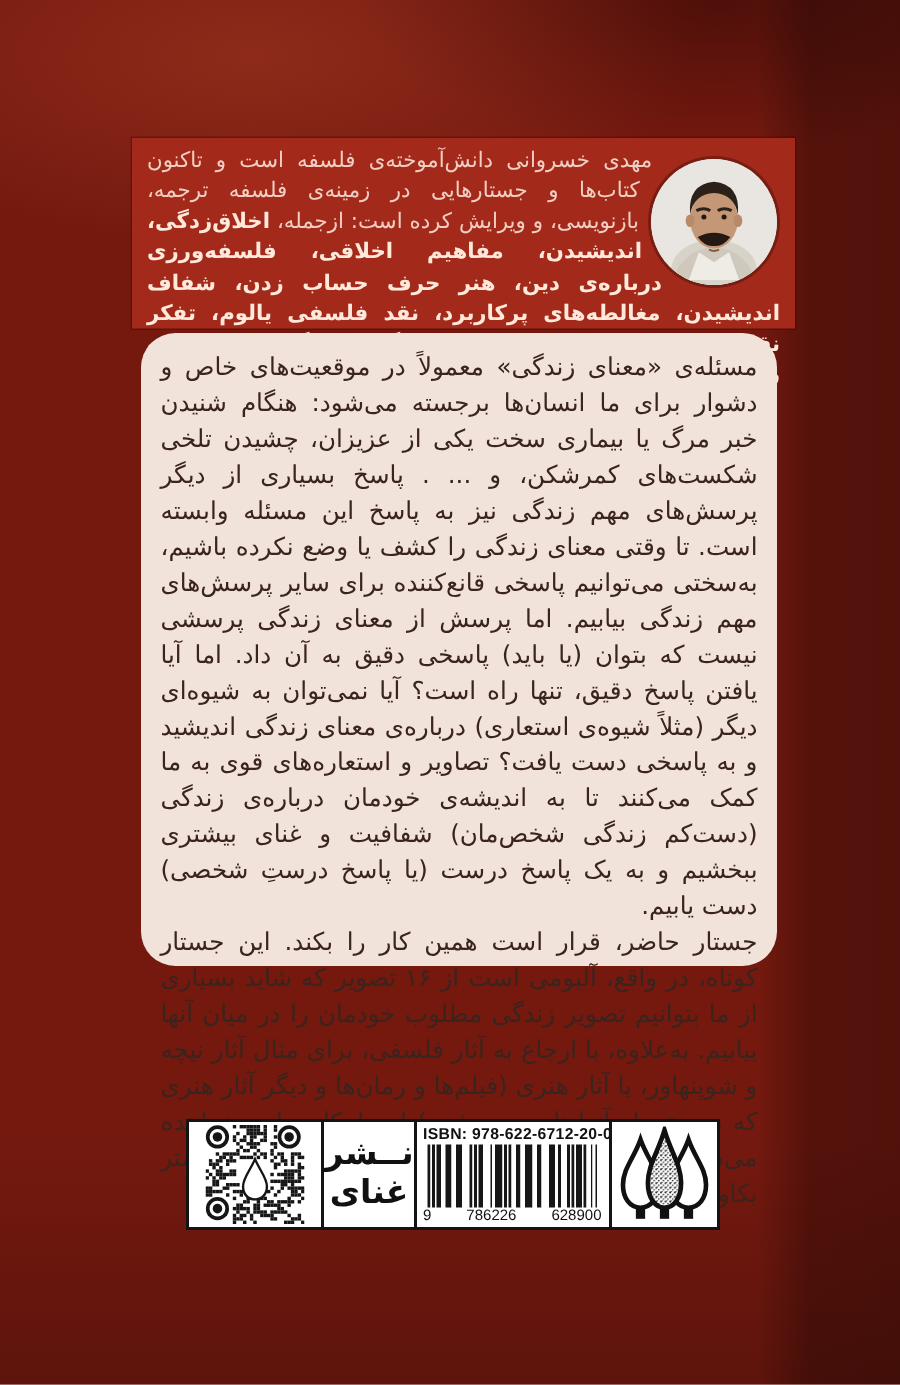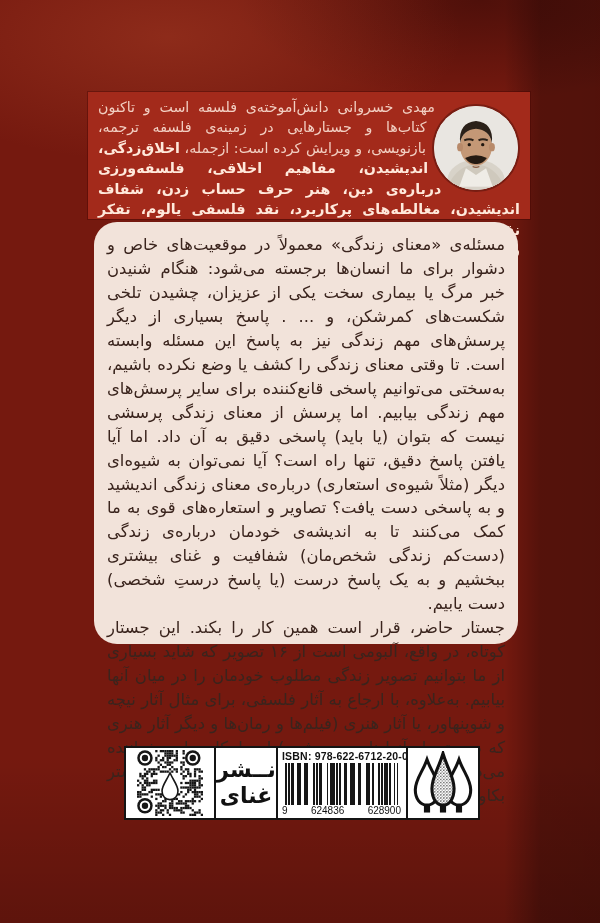--- a/index.html
+++ b/index.html
@@ -434,21 +434,21 @@
           <div class="bar b" style="width: 2.73973%;"></div>
           <div class="bar w" style="width: 1.36986%;"></div>
           <div class="bar b" style="width: 1.36986%;"></div>
           <div class="bar w" style="width: 2.73973%;"></div>
           <div class="bar b" style="width: 1.36986%;"></div>
           <div class="bar w" style="width: 1.36986%;"></div>
           <div class="bar b" style="width: 1.36986%;"></div>
         </div>
       <div class="isbn-digits" id="isbn-digits">
           <span>9</span>
-          <span>624836</span>
+          <span>786226</span>
           <span>628900</span>
         </div>
     </div>
 
     <div class="footer-sec logo-sec">
       <svg width="68" height="64" viewBox="0 0 110 104">
         <defs>
           <pattern id="speckle" width="5" height="5" patternUnits="userSpaceOnUse">
             <rect width="5" height="5" fill="#fff"></rect>
             <circle cx="1.2" cy="1.4" r="1.1" fill="#222"></circle>

